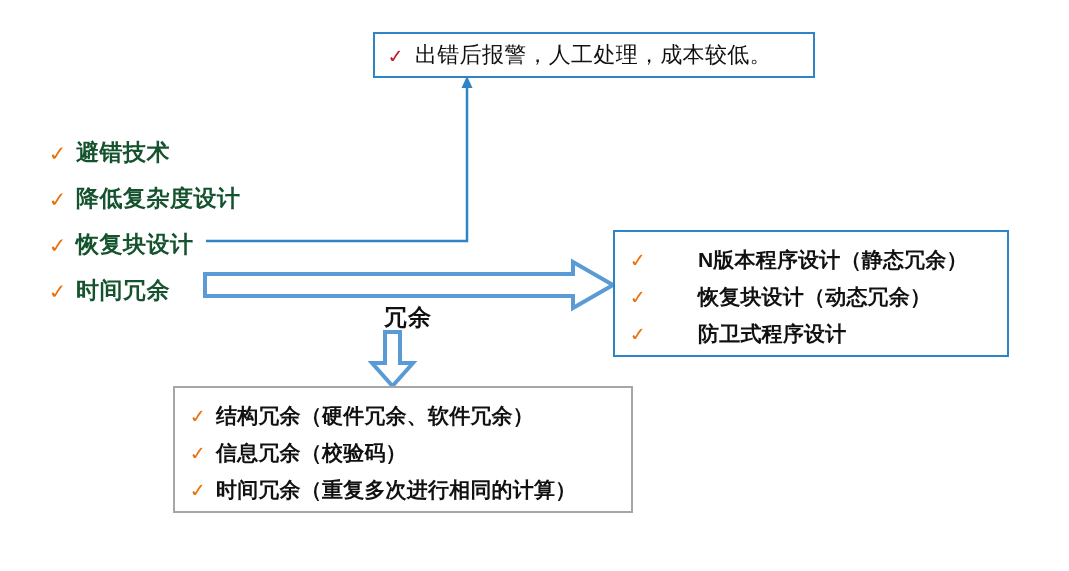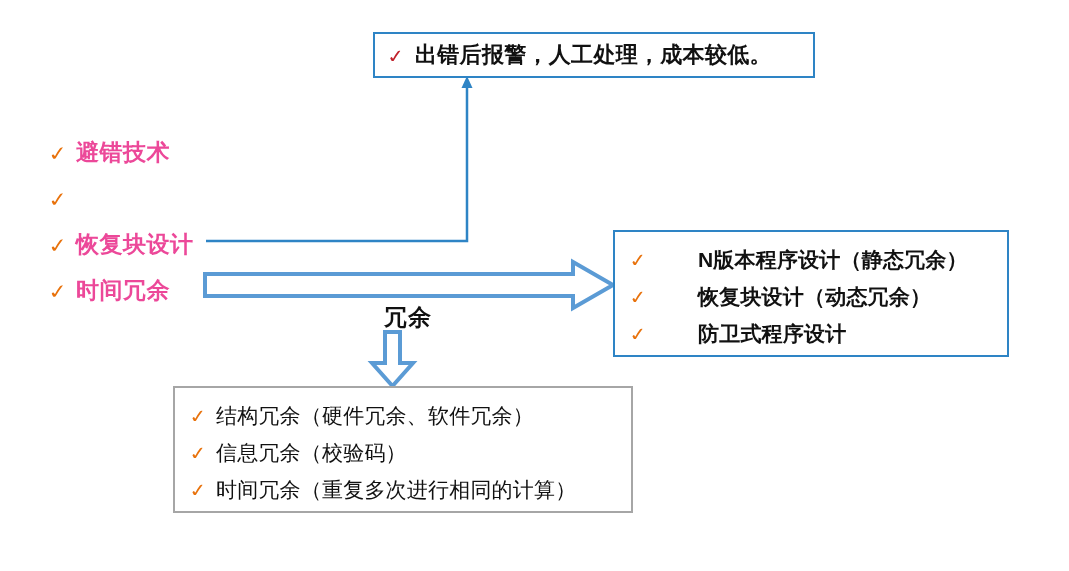--- a/index.html
+++ b/index.html
@@ -38,57 +38,57 @@
 
   
   #left-list {
     left: 50px;
     top: 137px;
     width: 300px;
   }
   #left-list .row { margin-bottom: 15px; height: 31px; align-items: center; }
   #left-list .chk { width: 26px; font-size: 20px; }
   #left-list .lbl {
-    color: #ec4899;
+    color: #14532d;
     font-size: 23px;
     font-weight: bold;
     letter-spacing: 0.5px;
   }
 
   
   .box { background: #ffffff; box-sizing: border-box; }
   .box-blue { border: 2px solid #2E84C5; }
   .box-gray { border: 2px solid #A6A6A6; }
 
   #box-top {
     left: 373px; top: 32px;
     width: 442px; height: 46px;
     display: flex; align-items: center;
     padding-left: 14px;
   }
   #box-top .chk { width: 26px; font-size: 18px; }
-  #box-top .lbl { font-size: 22px; font-weight: bold; letter-spacing: 0.3px; }
+  #box-top .lbl { font-size: 22px; font-weight: normal; letter-spacing: 0.3px; }
 
   #box-right {
     left: 613px; top: 230px;
     width: 396px; height: 127px;
     padding: 9px 0 0 16px;
   }
   #box-right .row { height: 37px; align-items: center; }
   #box-right .chk { width: 25px; font-size: 18px; }
   #box-right .lbl { font-size: 21px; font-weight: bold; letter-spacing: 0.2px; margin-left: 42px; }
 
   #box-bottom {
     left: 173px; top: 386px;
     width: 460px; height: 127px;
     padding: 9px 0 0 16px;
   }
   #box-bottom .row { height: 37px; align-items: center; }
   #box-bottom .chk { width: 25px; font-size: 18px; }
-  #box-bottom .lbl { font-size: 21px; font-weight: normal; letter-spacing: 0.2px; }
+  #box-bottom .lbl { font-size: 21px; font-weight: bold; letter-spacing: 0.2px; }
 
   
   #label-redundancy {
     left: 384px; top: 302px;
     font-size: 23px;
     font-weight: bold;
     color: #111111;
     letter-spacing: 1px;
   }
 
@@ -120,20 +120,21 @@
     </g>
   </svg>
 
   <div id="left-list" class="abs">
     <div class="row">
       <span class="chk chk-orange">✓</span>
       <span class="lbl">避错技术</span>
     </div>
     <div class="row">
       <span class="chk chk-orange">✓</span>
+      <span class="lbl">降低复杂度设计</span>
     </div>
     <div class="row">
       <span class="chk chk-orange">✓</span>
       <span class="lbl">恢复块设计</span>
     </div>
     <div class="row">
       <span class="chk chk-orange">✓</span>
       <span class="lbl">时间冗余</span>
     </div>
   </div>

